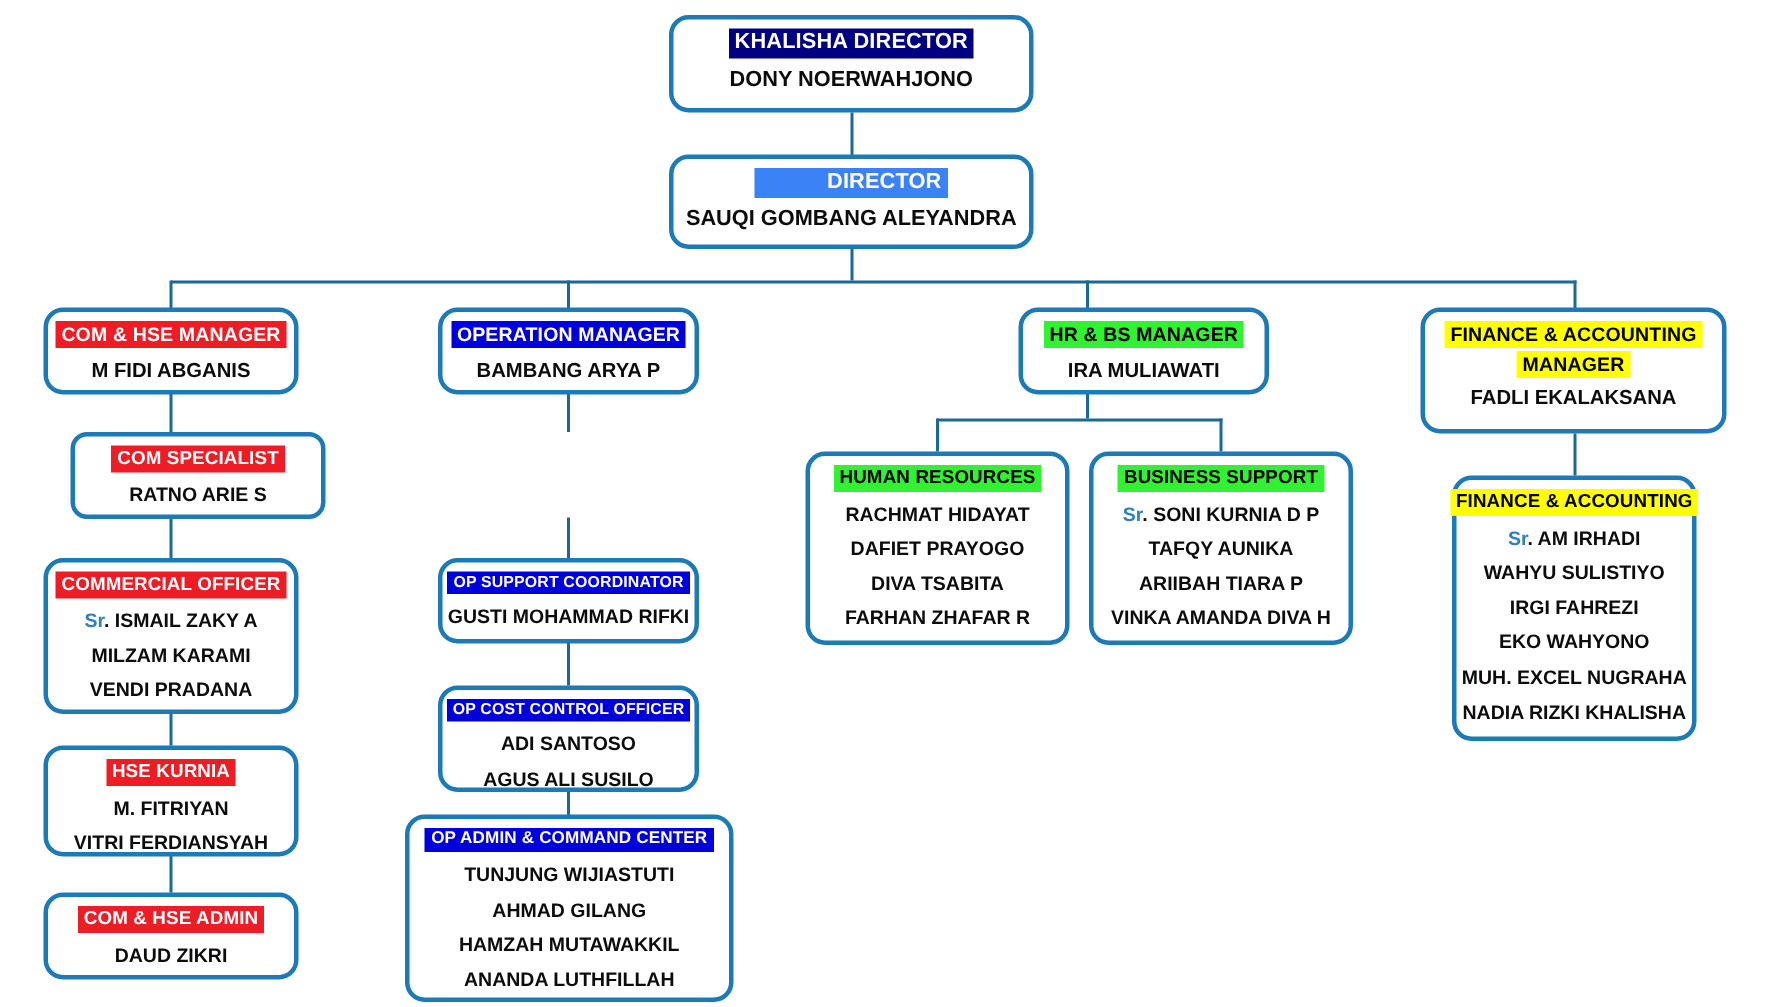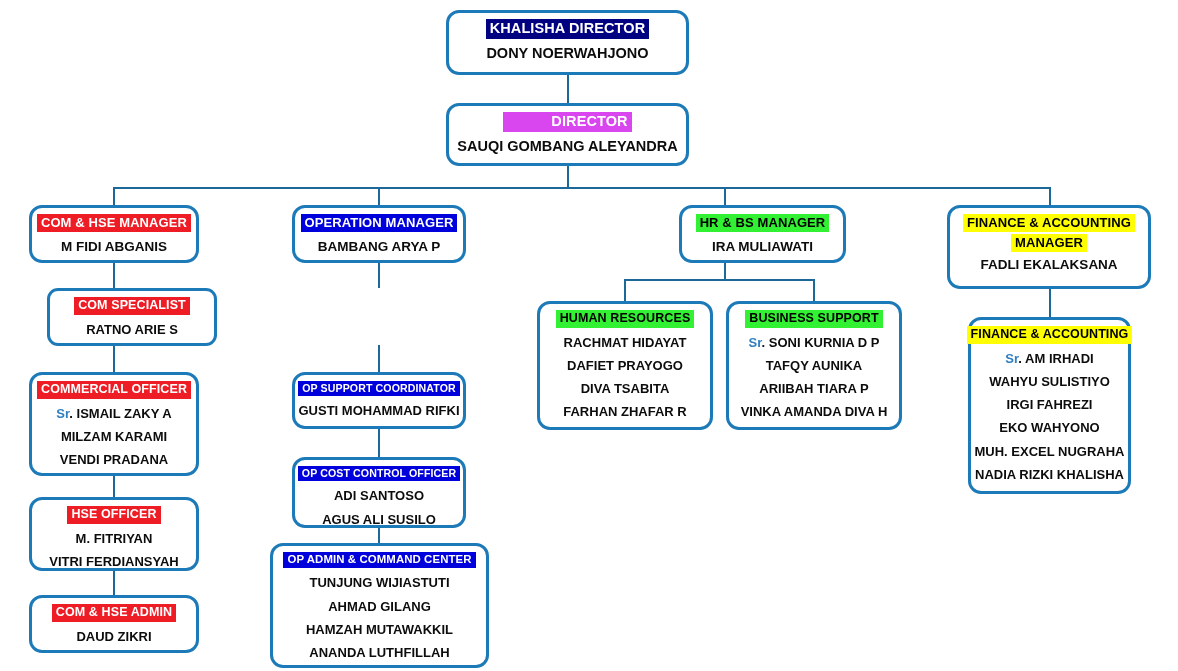--- a/index.html
+++ b/index.html
@@ -49,21 +49,21 @@
     font-weight: bold;
     letter-spacing: 0.1px;
     line-height: 1.16;
     padding: 1px 4px 2px 4px;
     white-space: nowrap;
     text-align: center;
   }
 
   
   .t-navy  { background: #000080; color: #ffffff; }
-  .t-magenta { background: #d946ef; color: #ffffff; padding-left: 48px; }
+  .t-magenta { background: #3b82f6; color: #ffffff; padding-left: 48px; }
   .t-red   { background: #ee1c25; color: #ffffff; }
   .t-blue  { background: #0000dd; color: #ffffff; }
   .t-green { background: #32f032; color: #000000; }
   .t-yellow{ background: #ffff00; color: #000000; }
 
   .person {
     font-weight: bold;
     color: #0c0c0c;
     text-align: center;
     white-space: nowrap;
@@ -137,21 +137,21 @@
   </div>
 
   <div class="node s-box" style="left:29px; top:372px; width:170px; height:104px;">
     <span class="title t-red">COMMERCIAL OFFICER</span>
     <span class="person"><span class="sr">Sr</span><span class="dot">.</span> <span>ISMAIL ZAKY A</span></span>
     <span class="person">MILZAM KARAMI</span>
     <span class="person">VENDI PRADANA</span>
   </div>
 
   <div class="node s-box" style="left:29px; top:497px; width:170px; height:74px;">
-    <span class="title t-red">HSE OFFICER</span>
+    <span class="title t-red">HSE KURNIA</span>
     <span class="person">M. FITRIYAN</span>
     <span class="person">VITRI FERDIANSYAH</span>
   </div>
 
   <div class="node s-box" style="left:29px; top:595px; width:170px; height:58px;">
     <span class="title t-red">COM &amp; HSE ADMIN</span>
     <span class="person">DAUD ZIKRI</span>
   </div>
 
   <div class="node s-mgr" style="left:292px; top:205px; width:174px; height:58px;">

